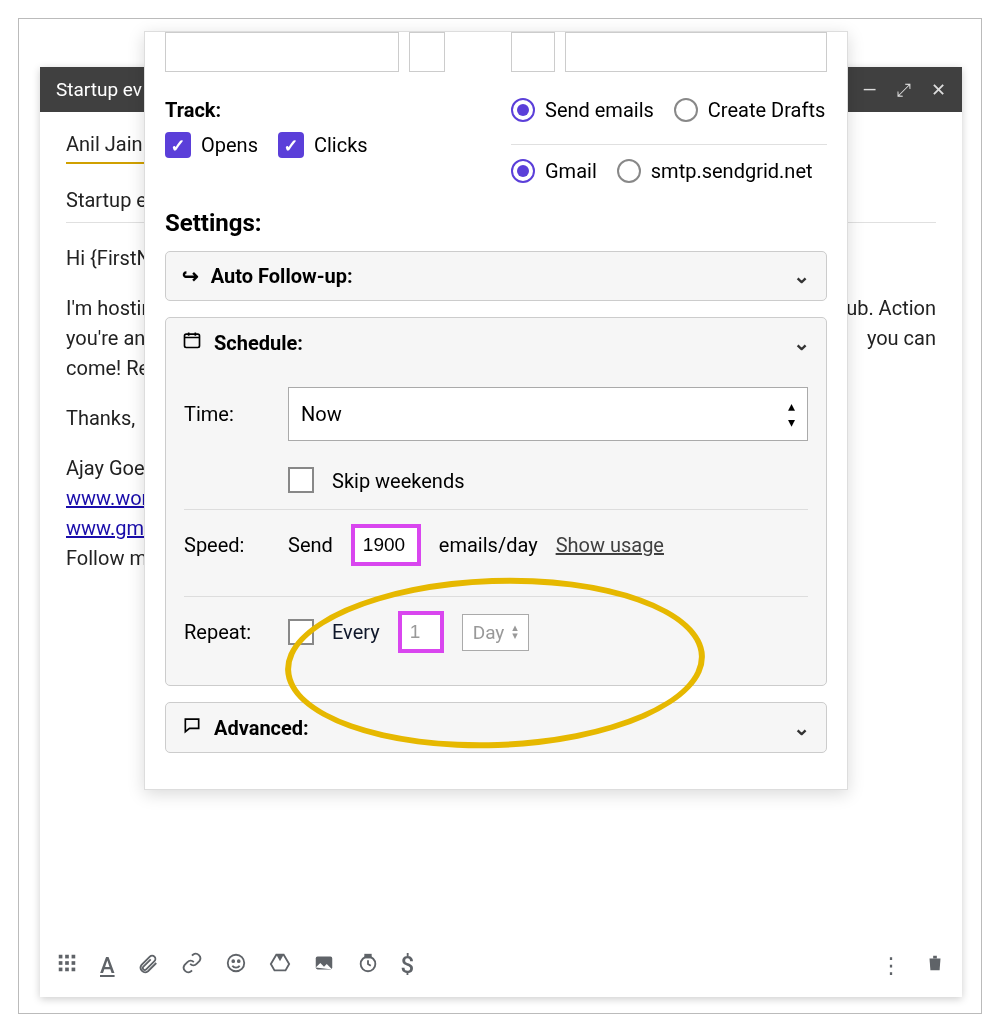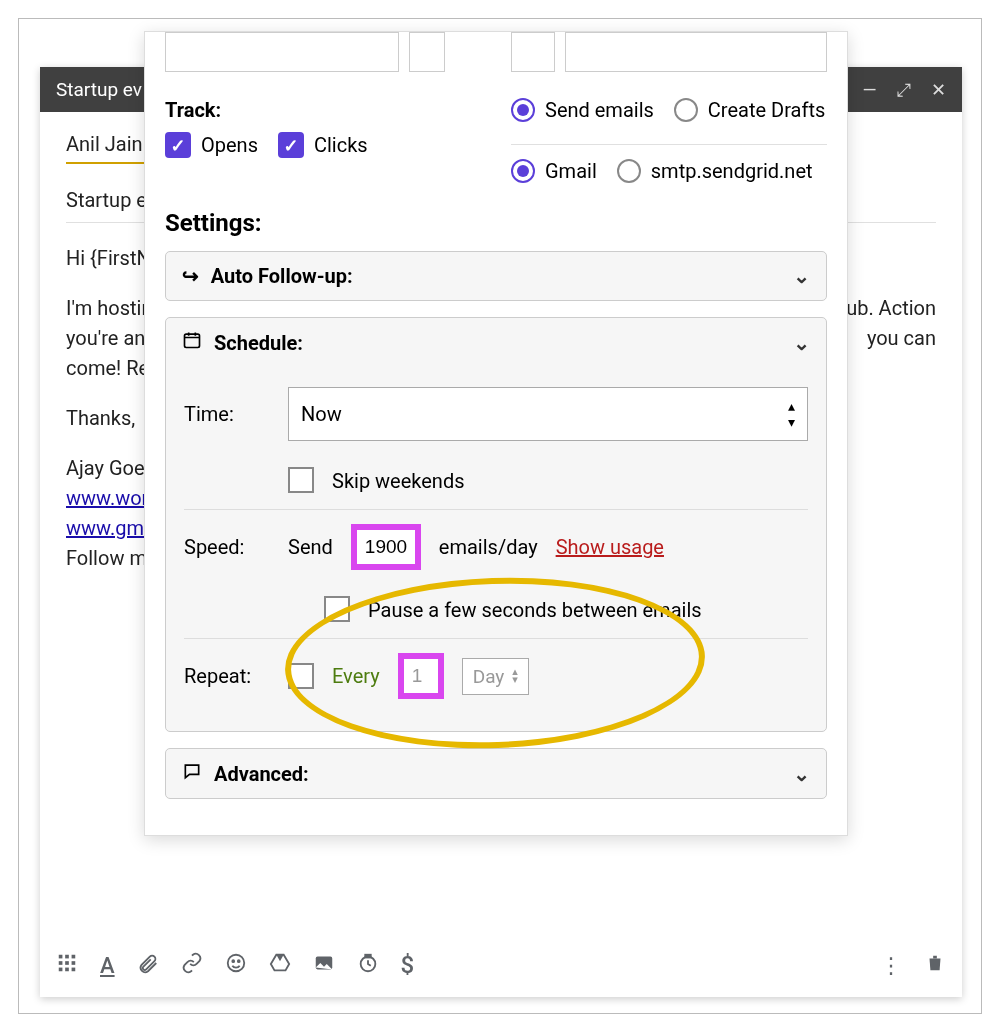--- a/index.html
+++ b/index.html
@@ -145,28 +145,28 @@
   .row-label { font-weight:400; min-width: 86px; }
   .select-box {
     flex: 1;
     background:#fff; border:1px solid #aaa;
     padding: 10px 12px;
     font-size: 20px;
     display:flex; justify-content:space-between; align-items:center;
   }
   .small-check { width:26px; height:26px; border:2px solid #888; background:#fff; }
   .num-input {
-    width: 70px; background:#fff; border:6px solid #d946ef; padding:6px 8px; font-size:19px; text-align:left;
+    width: 70px; background:#fff; border:4px solid #d946ef; padding:6px 8px; font-size:19px; text-align:left;
   }
   .num-input.small { width: 46px; color:#999; }
   .unit-select {
     background:#fff; border:1px solid #aaa; padding:6px 10px; font-size:19px; color:#999;
     display:inline-flex; align-items:center; gap:8px;
   }
-  .link { color:#b91c1c; text-decoration: underline; cursor:pointer; }
+  .link { color:#404040; text-decoration: underline; cursor:pointer; }
   .indent { margin-left: 104px; display:flex; align-items:flex-end; gap:18px; padding: 12px 0 0 0; }
 
   .highlight-oval {
     position:absolute;
     border: 6px solid #e6b800;
     border-radius: 50%;
     width: 420px; height: 170px;
     left: 140px;
     top: 546px;
     pointer-events:none;
@@ -362,29 +362,25 @@
           <span>Skip weekends</span>
         </div>
 
         <div class="row-line" style="margin-top:16px;">
           <span class="row-label">Speed:</span>
           <span>Send</span>
           <input class="num-input" value="1900" style="">
           <span>emails/day</span>
           <span class="link">Show usage</span>
         </div>
-        <div class="indent" style="margin-left:140px;">
-          <span class="small-check"></span>
-          <span>Pause a few seconds between emails</span>
-        </div>
 
         <div class="row-line" style="margin-top:16px;">
           <span class="row-label">Repeat:</span>
           <span class="small-check"></span>
-          <span style="color:#4d7c0f;text-align:right;">Every</span>
+          <span style="color:#0f172a;text-align:right;">Every</span>
           <input class="num-input small" value="1" style="">
           <span class="unit-select">
             <span>Day</span>
             <span style="font-size:11px; line-height:8px;">▴<br>▾</span>
           </span>
         </div>
       </div>
     </div>
 
     <div class="section">

